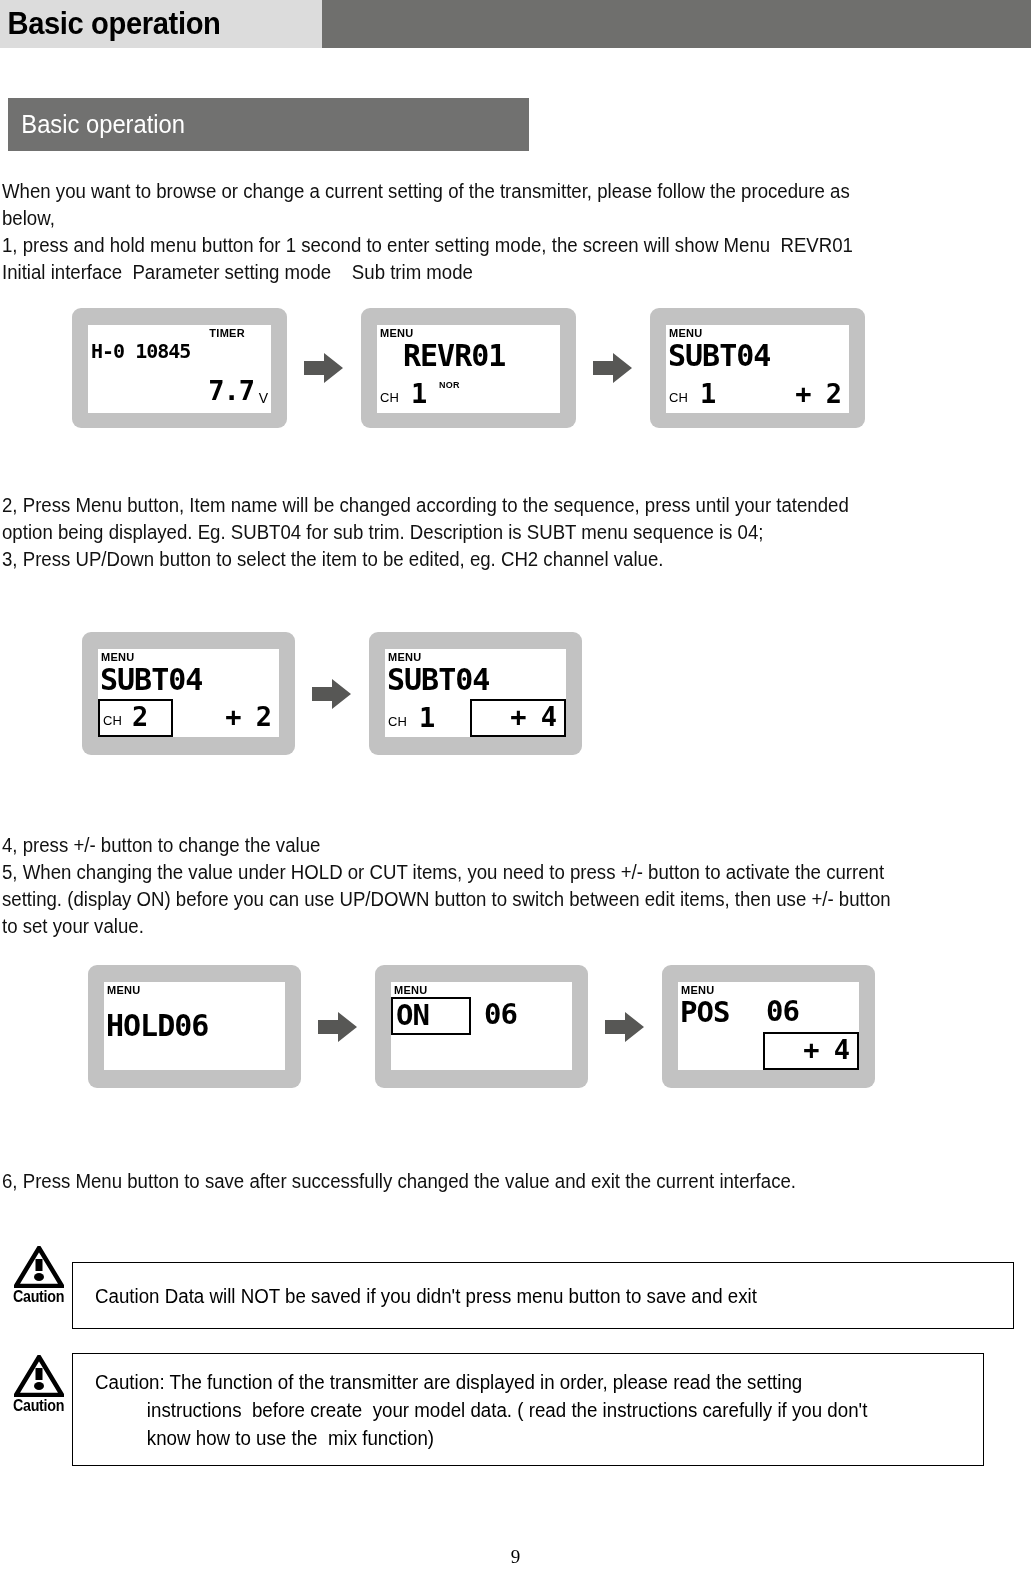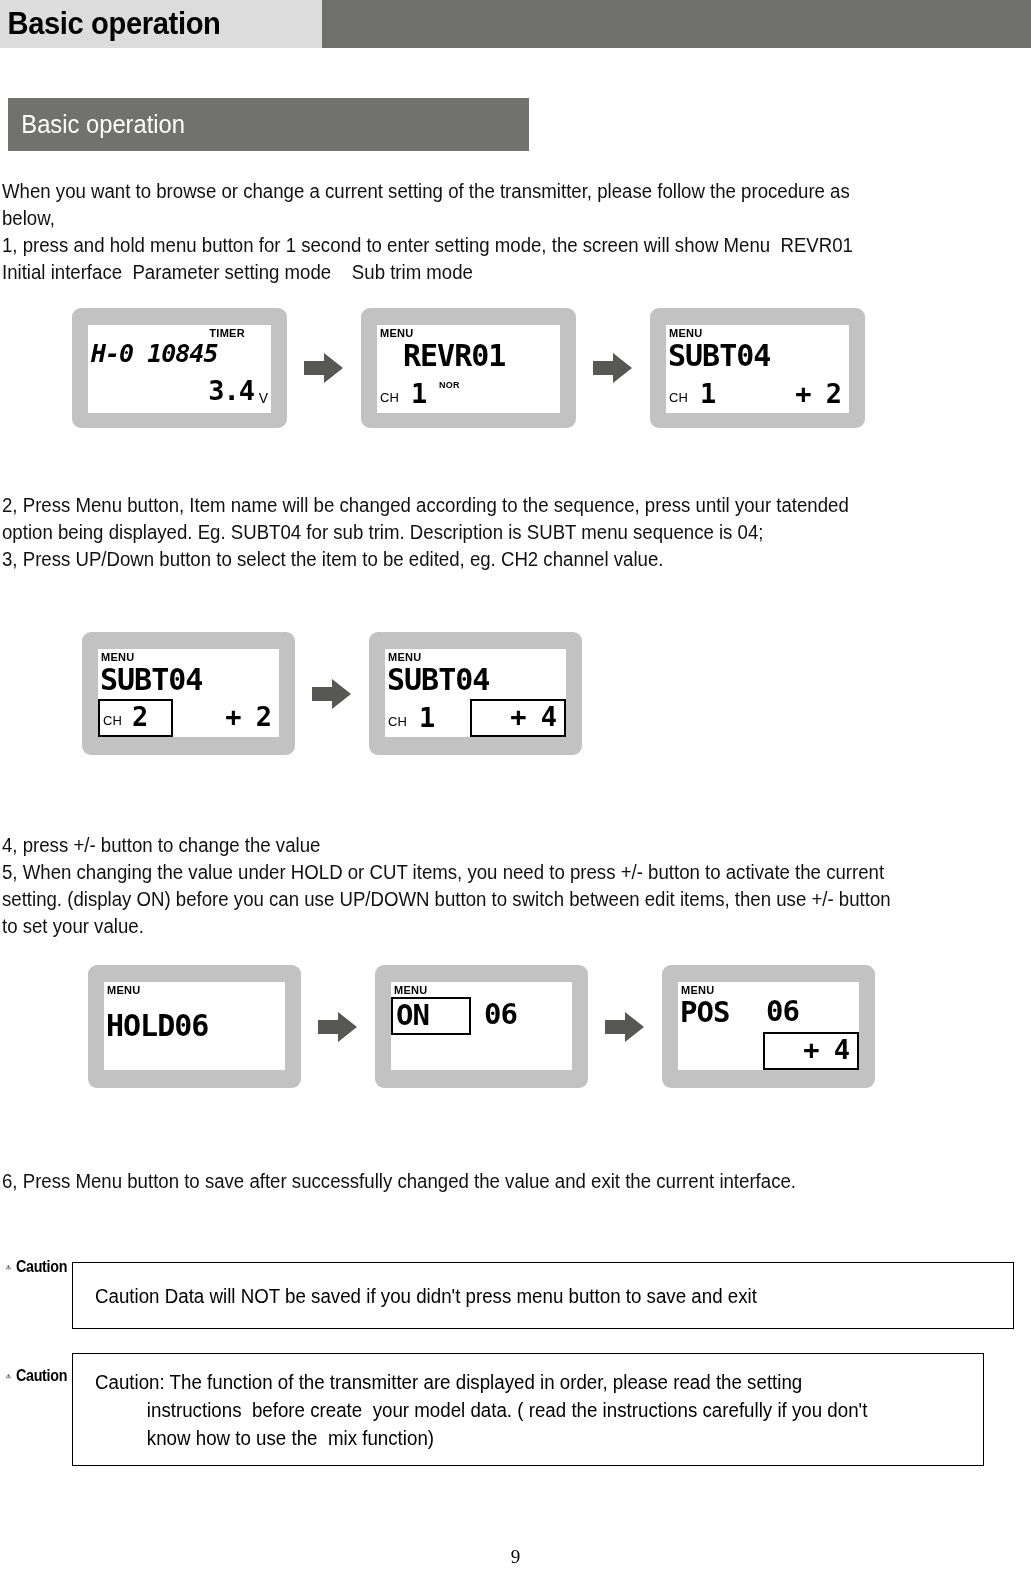--- a/index.html
+++ b/index.html
@@ -147,21 +147,21 @@
 
   
   .caution-wrap { position: absolute; display: flex; align-items: flex-start; }
   #caution-1 { left: 6px; top: 1242px; }
   #caution-2 { left: 6px; top: 1333px; }
 
   .caution-icon {
     width: 66px;
     flex: 0 0 66px;
     display: flex;
-    flex-direction: row;
+    flex-direction: column;
     align-items: center;
     padding-top: 4px;
   }
   .caution-icon .cword {
     font-size: 17px;
     font-weight: bold;
     margin-top: -1px;
     transform: scaleX(0.84);
     letter-spacing: -0.3px;
   }
@@ -213,22 +213,22 @@
   <span class="ln">below,</span>
   <span class="ln">1, press and hold menu button for 1 second to enter setting mode, the screen will show Menu  REVR01</span>
   <span class="ln">Initial interface  Parameter setting mode    Sub trim mode</span>
 </div>
 
 <div class="lcd-row" id="lcd-row-1">
 
   <div class="lcd-bezel">
     <div class="lcd-screen">
       <span class="lcd-tag" style="right:26px; top:3px;">TIMER</span>
-      <span class="seg lcd-mainline" style="left:3px; top:16px; font-size:25px;font-style:italic;">H-0 10845</span>
-      <span class="seg lcd-subline" style="right:17px; top:52px; font-size:27px;">3.4</span>
+      <span class="seg lcd-mainline" style="left:3px; top:16px; font-size:20px;">H-0 10845</span>
+      <span class="seg lcd-subline" style="right:17px; top:52px; font-size:27px;">7.7</span>
       <span class="lcd-small-label" style="right:3px; top:66px; font-size:14px;">V</span>
     </div>
   </div>
 
   <div class="arrow-gap">
     <svg class="arrow-icon" width="40" height="32" viewBox="0 0 40 32">
       <polygon points="0,9 20,9 20,1 39,16 20,31 20,23 0,23" fill="#575755"></polygon>
     </svg>
   </div>
 

